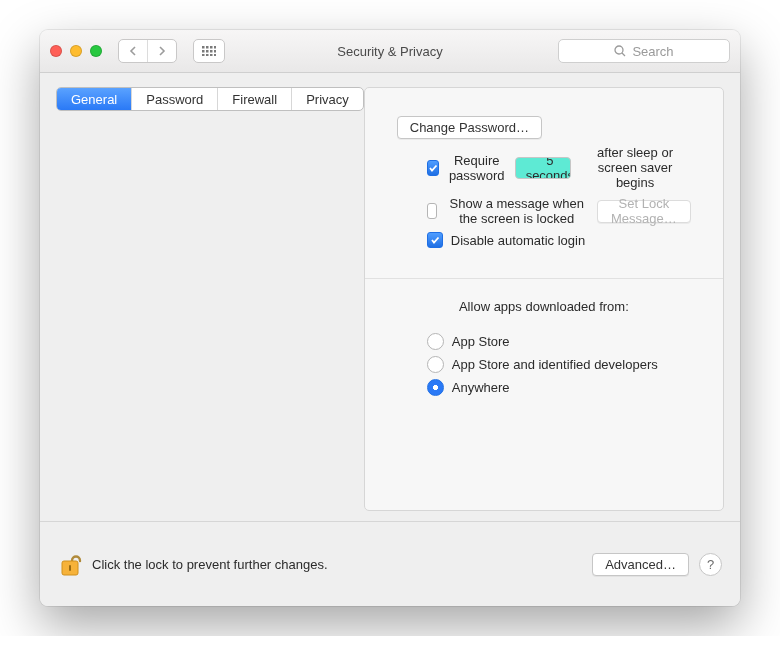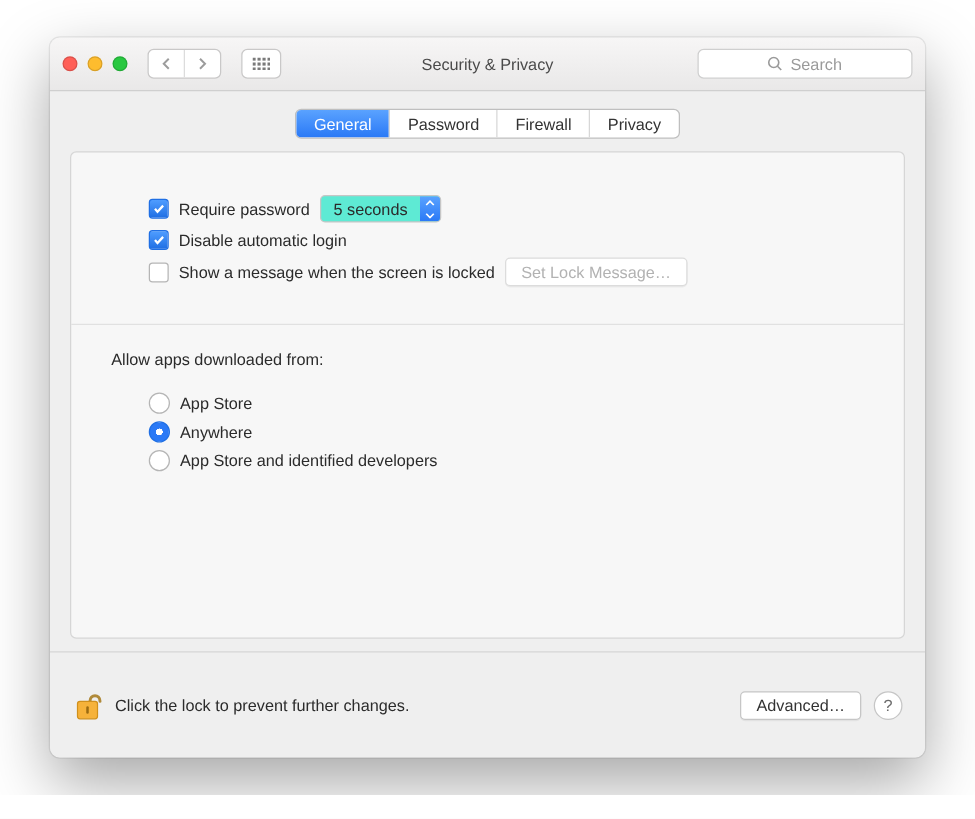--- a/index.html
+++ b/index.html
@@ -21,21 +21,21 @@
   .nav-group{ display:flex; border:1px solid #c9c8c8; border-radius:5px; overflow:hidden; height:22px; background:#fff;}
   .nav-btn { width:28px; display:flex; align-items:center; justify-content:center; color:#9c9c9c;}
   .nav-btn + .nav-btn{ border-left:1px solid #dcdcdc;}
   .grid-btn { width:30px; height:22px; border:1px solid #c9c8c8; border-radius:5px; background:#fff; display:flex;align-items:center;justify-content:center;}
   .title-center{ position:absolute; left:0; right:0; text-align:center; pointer-events:none; color:#4a4a4a;}
   .search-wrap{ margin-left:auto;padding-left:41px;}
   .search {
     width:170px; height:22px; border-radius:5px; border:1px solid #cfcfcf; background:#fff;
     display:flex; align-items:center; justify-content:center; gap:6px; color:#9a9a9a;
   }
-  .content { flex:1; padding:14px 16px 10px 16px; display:flex; flex-direction:column;}
+  .content { flex:1; padding:14px 16px 10px 16px; display:flex; text-align:center;}
   .tabs { display:flex; margin:0 auto 10px auto; border:1px solid #bfbfbf; border-radius:5px; overflow:hidden; background:#fff; height:22px;}
   .tab { padding:0 14px; display:flex; align-items:center; border-left:1px solid #d7d7d7; color:#333; cursor:default;}
   .tab:first-child{border-left:none;}
   .tab.active{ background:#3a86ff; background:linear-gradient(#5aa2ff,#2a79f6); color:#fff;}
   .panel {
     flex:1; border:1px solid #d6d6d6; border-radius:5px; background:#f7f7f7;
     padding:22px 32px 18px 32px; position:relative;
   }
   .row { display:flex; align-items:center; gap:8px; margin:6px 0;}
   .row.indent { margin-left:30px;}
@@ -134,20 +134,21 @@
           <span>Firewall</span>
         </div>
       <div class="tab">
           <span>Privacy</span>
         </div>
     </div>
 
     <div class="panel">
 
       <div class="row" style="margin-left:0;">
+        <span class="mac-btn">Change Password…</span>
       </div>
 
       <div class="row indent">
         <span class="checkbox checked">
           <svg width="10" height="10" viewBox="0 0 10 10">
               <path d="M2 5 L4 7.5 L8.5 2.5" fill="none" stroke="#fff" stroke-width="1.8"></path>
             </svg>
         </span>
         <span>Require password</span>
         <span class="mac-select">
@@ -158,54 +159,55 @@
                   <path d="M1 4 L4 1 L7 4" fill="none" stroke="#fff" stroke-width="1.4"></path>
                 </svg>
               </div>
             <div>
                 <svg width="8" height="5" viewBox="0 0 8 5">
                   <path d="M1 1 L4 4 L7 1" fill="none" stroke="#fff" stroke-width="1.4"></path>
                 </svg>
               </div>
           </span>
         </span>
+        <span>after sleep or screen saver begins</span>
+      </div>
+
+      <div class="row indent">
+        <span class="checkbox">
+          
+        </span>
+        <span>Show a message when the screen is locked</span>
+        <span class="mac-btn disabled">Set Lock Message…</span>
       </div>
 
       <div class="row indent">
         <span class="checkbox checked">
           <svg width="10" height="10" viewBox="0 0 10 10">
               <path d="M2 5 L4 7.5 L8.5 2.5" fill="none" stroke="#fff" stroke-width="1.8"></path>
             </svg>
         </span>
         <span>Disable automatic login</span>
       </div>
 
-      <div class="row indent">
-        <span class="checkbox">
-          
-        </span>
-        <span>Show a message when the screen is locked</span>
-        <span class="mac-btn disabled">Set Lock Message…</span>
-      </div>
-
       <hr class="divider">
 
       <div class="section-heading">Allow apps downloaded from:</div>
 
       <div class="row indent">
         <span class="radio"></span>
         <span>App Store</span>
       </div>
       <div class="row indent">
+        <span class="radio"></span>
+        <span>App Store and identified developers</span>
+      </div>
+      <div class="row indent">
         <span class="radio checked"></span>
         <span>Anywhere</span>
-      </div>
-      <div class="row indent">
-        <span class="radio"></span>
-        <span>App Store and identified developers</span>
       </div>
 
     </div>
   </div>
 
   <div class="footer">
     <span>
       <svg width="24" height="28" viewBox="0 0 24 28">
         <path d="M14 11 C14 5, 22 5, 22 11" fill="none" stroke="#b08a3a" stroke-width="2.4" stroke-linecap="round"></path>
         <rect x="4" y="11" width="16" height="14" rx="2" fill="#f6b23a" stroke="#d0901c"></rect>

